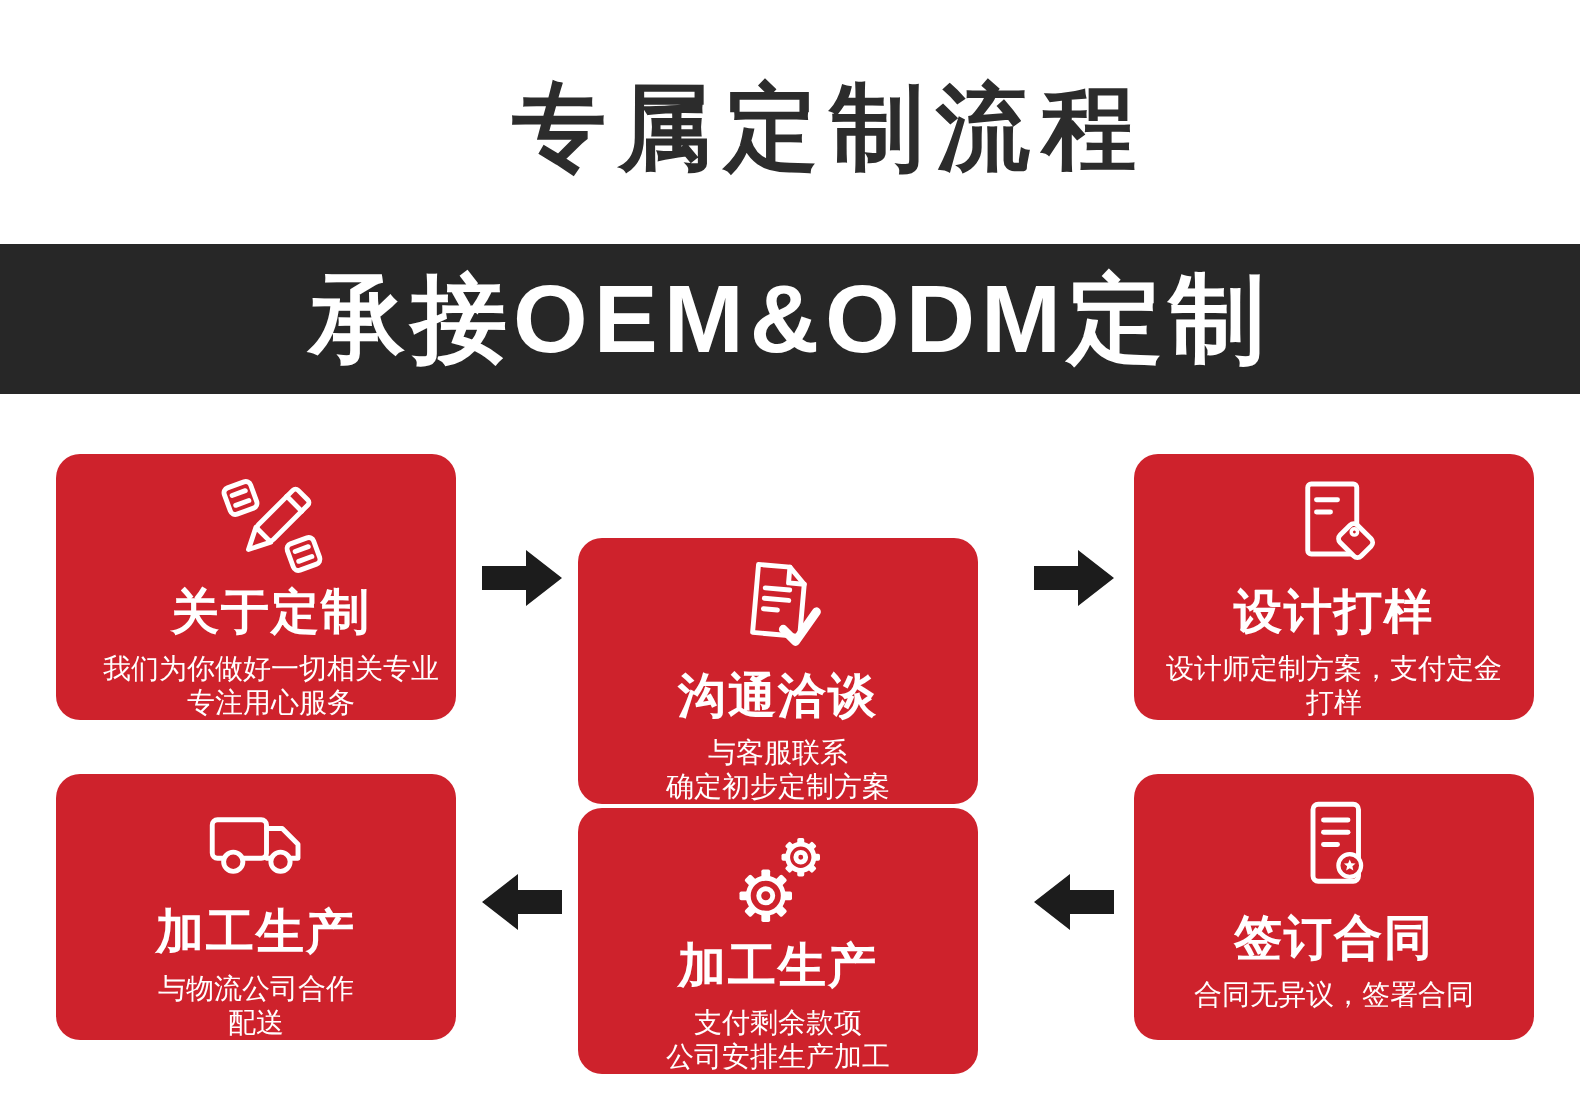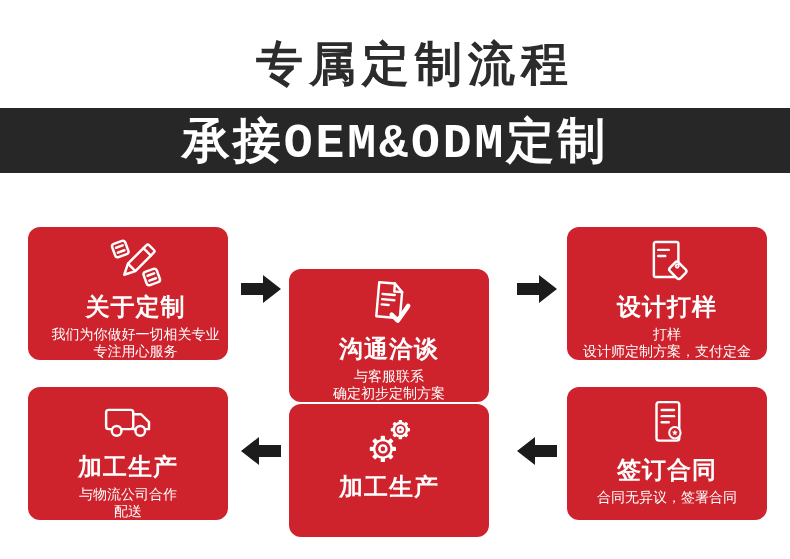--- a/index.html
+++ b/index.html
@@ -12,22 +12,22 @@
   html,body{margin:0;padding:0;}
   body{
     width:790px;height:559px;position:relative;background:#ffffff;
     font-family:"Liberation Sans","DejaVu Sans",sans-serif;overflow:hidden;
   }
   .main-title{
     position:absolute;top:38px;left:0;width:790px;text-align:center;
     font-size:47px;font-weight:bold;color:var(--ink);letter-spacing:6px;line-height:1.1;padding-left:40px;
   }
   .banner{
-    position:absolute;top:108px;left:0;width:790px;height:65px;background:var(--banner);
-    display:flex;align-items:center;justify-content:center;font-family:Liberation Mono, monospace;
+    position:absolute;top:122px;left:0;width:790px;height:75px;background:var(--banner);
+    display:flex;align-items:center;justify-content:center;
   }
   .banner-text{
     color:#ffffff;font-size:48px;font-weight:bold;letter-spacing:3px;white-space:nowrap;
   }
   .card{
     position:absolute;width:200px;height:133px;background:var(--red);border-radius:12px;
     color:#ffffff;display:flex;flex-direction:column;align-items:center;text-align:center;
   }
   .card-icon{height:60px;margin-top:7px;display:flex;align-items:center;justify-content:center;}
   .card-icon svg{display:block;}
@@ -114,22 +114,22 @@
       <line class="ic" x1="22" y1="17" x2="34" y2="17"></line>
       <line class="ic" x1="22" y1="24" x2="30" y2="24"></line>
       <g transform="rotate(45 44 40)">
         <rect class="ic" x="36" y="33" width="17" height="14" rx="3" style="fill:var(--red)"></rect>
         <circle class="ic" cx="40.5" cy="37" r="1.8" style="stroke-width:2"></circle>
       </g>
     </svg>
   </div>
   <div class="card-title">设计打样</div>
   <div class="card-desc">
+    <span class="desc-line">设计师定制方案，支付定金</span>
     <span class="desc-line">打样</span>
-    <span class="desc-line">设计师定制方案，支付定金</span>
   </div>
 </div>
 
 <div class="card pos-r2c1">
   <div class="card-icon">
     <svg width="58" height="56" viewBox="0 0 64 64">
       <rect class="ic" x="7" y="17" width="31" height="22" rx="3"></rect>
       <path class="ic" d="M38 22 H47 L56 31 V39 H38"></path>
       <circle class="ic" cx="19" cy="41" r="5.5" style="fill:var(--red)"></circle>
       <circle class="ic" cx="46" cy="41" r="5.5" style="fill:var(--red)"></circle>
@@ -169,20 +169,24 @@
           <rect x="43" y="8" width="4" height="6" rx="1" transform="rotate(225 45 19)"></rect>
           <rect x="43" y="8" width="4" height="6" rx="1" transform="rotate(270 45 19)"></rect>
           <rect x="43" y="8" width="4" height="6" rx="1" transform="rotate(315 45 19)"></rect>
         </g>
         <circle class="ic" cx="45" cy="19" r="7.5" style="fill:var(--red)"></circle>
         <circle class="ic" cx="45" cy="19" r="2.8"></circle>
       </g>
     </svg>
   </div>
   <div class="card-title">加工生产</div>
+  <div class="card-desc">
+    <span class="desc-line">支付剩余款项</span>
+    <span class="desc-line">公司安排生产加工</span>
+  </div>
 </div>
 
 <div class="card pos-r2c3">
   <div class="card-icon">
     <svg width="56" height="56" viewBox="0 0 64 64">
       <rect class="ic" x="20" y="7" width="26" height="44" rx="3"></rect>
       <line class="ic" x1="26" y1="16" x2="40" y2="16"></line>
       <line class="ic" x1="26" y1="23" x2="40" y2="23"></line>
       <line class="ic" x1="26" y1="30" x2="34" y2="30"></line>
       <circle class="ic" cx="41" cy="42" r="6.5" style="fill:var(--red);stroke-width:2.4"></circle>

